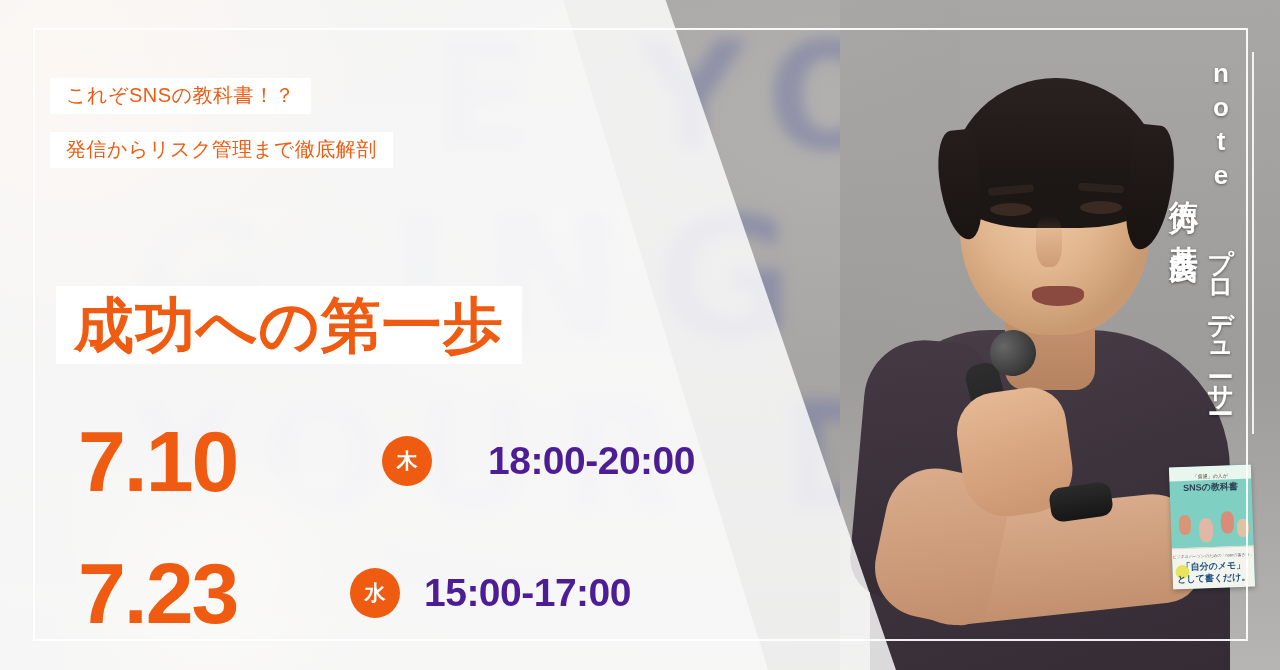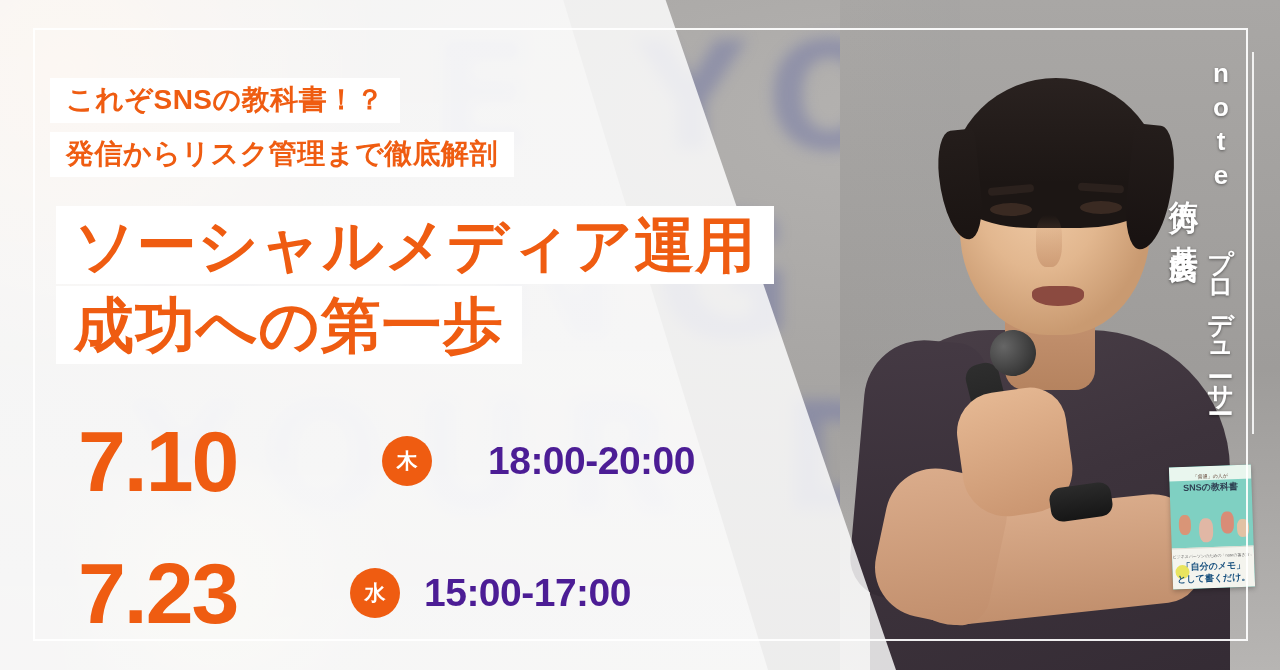--- a/index.html
+++ b/index.html
@@ -134,22 +134,22 @@
   .book-dot{position:absolute;left:3px;top:16px;width:14px;height:14px;background:#e9e45e;border-radius:50%;}
   .book-ico{position:absolute;border-radius:40%;opacity:.85;}
 
   
   .frame{
     position:absolute;left:33px;top:28px;right:32px;bottom:29px;
     border:2px solid rgba(255,255,255,.92);pointer-events:none;
   }
   .sub-line{
     position:absolute;background:#fff;color:#EF5C11;
-    font-weight:700;white-space:nowrap;
-    font-size:28px;letter-spacing:.5px;
+    font-weight:400;white-space:nowrap;
+    font-size:20px;letter-spacing:.5px;
     padding:6px 16px 8px 16px;line-height:1.12;
   }
   #sub1{left:50px;top:78px;}
   #sub2{left:50px;top:132px;}
 
   .title-line{
     position:absolute;background:#fff;color:#EF5C11;
     font-weight:700;white-space:nowrap;
     font-size:60px;letter-spacing:1px;line-height:1.0;
     padding:10px 18px 8px 18px;
@@ -249,21 +249,20 @@
   </div>
 
   <div class="diag-wash"></div>
   <div class="diag-wash2"></div>
 
   <div class="frame"></div>
 
   <div class="sub-line" id="sub1">これぞSNSの教科書！？</div>
   <div class="sub-line" id="sub2">発信からリスク管理まで徹底解剖</div>
 
-  <div class="title-line" id="ttl1">ソーシャルメディア運用</div>
   <div class="title-line" id="ttl2">成功への第一歩</div>
 
   <div class="date-row" id="row1">
     <div class="date-num">7.10</div>
     <div class="dow">木</div>
     <div class="time">18:00-20:00</div>
   </div>
   <div class="date-row" id="row2">
     <div class="date-num">7.23</div>
     <div class="dow">水</div>

